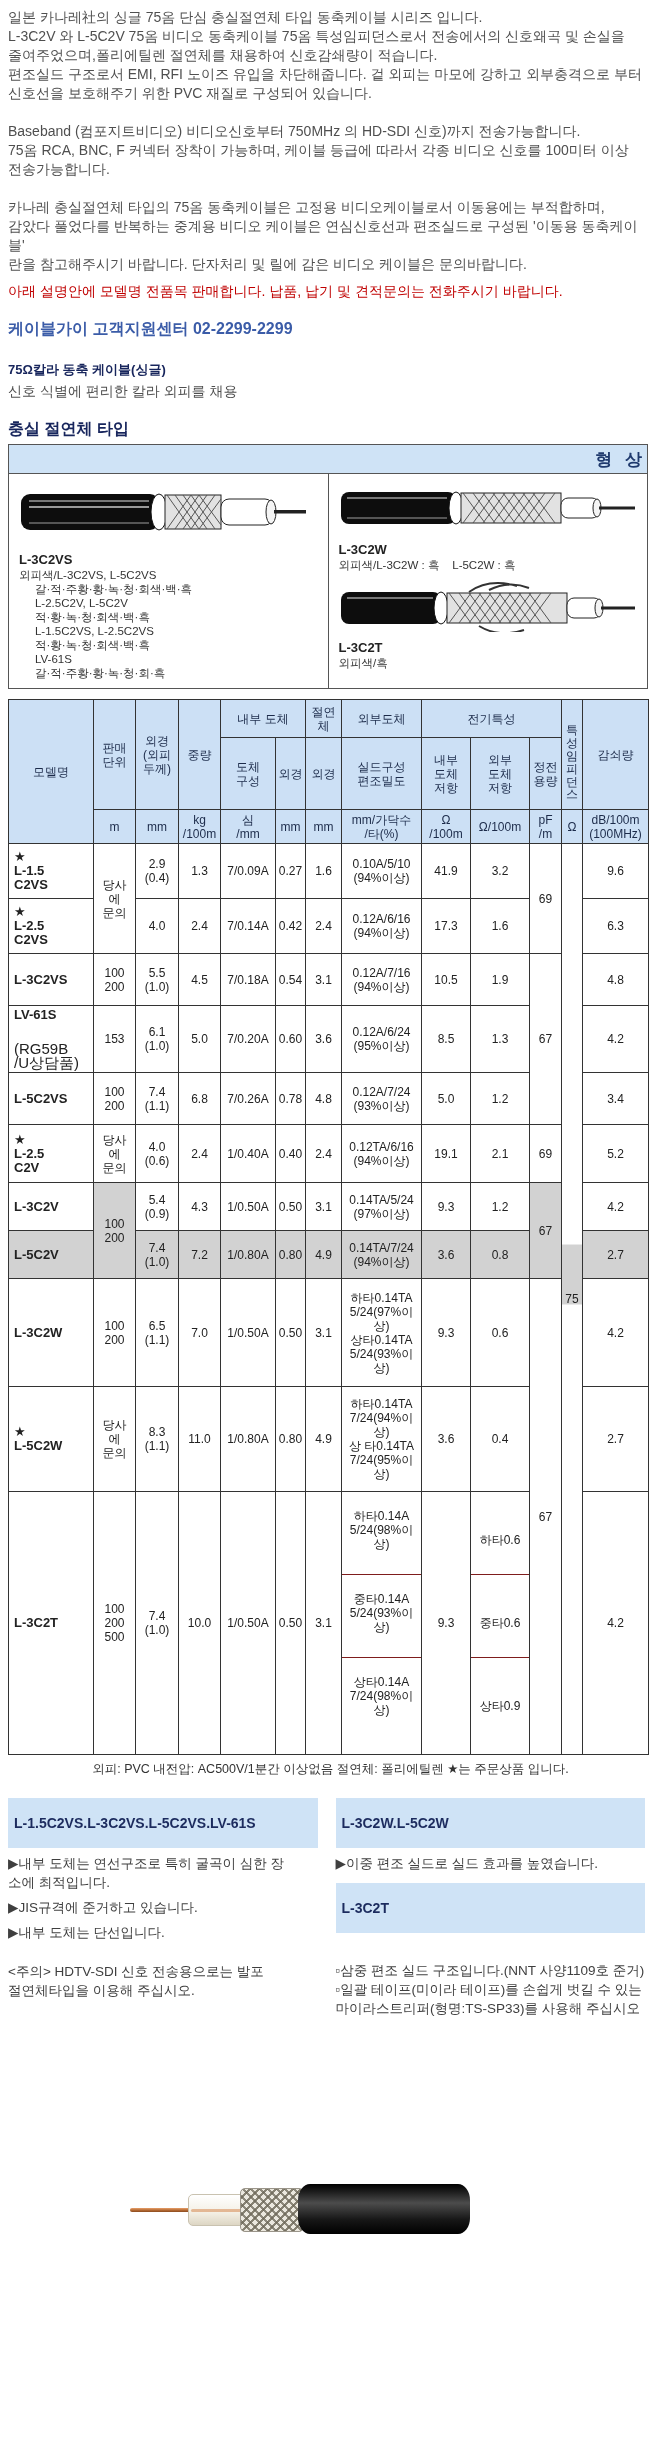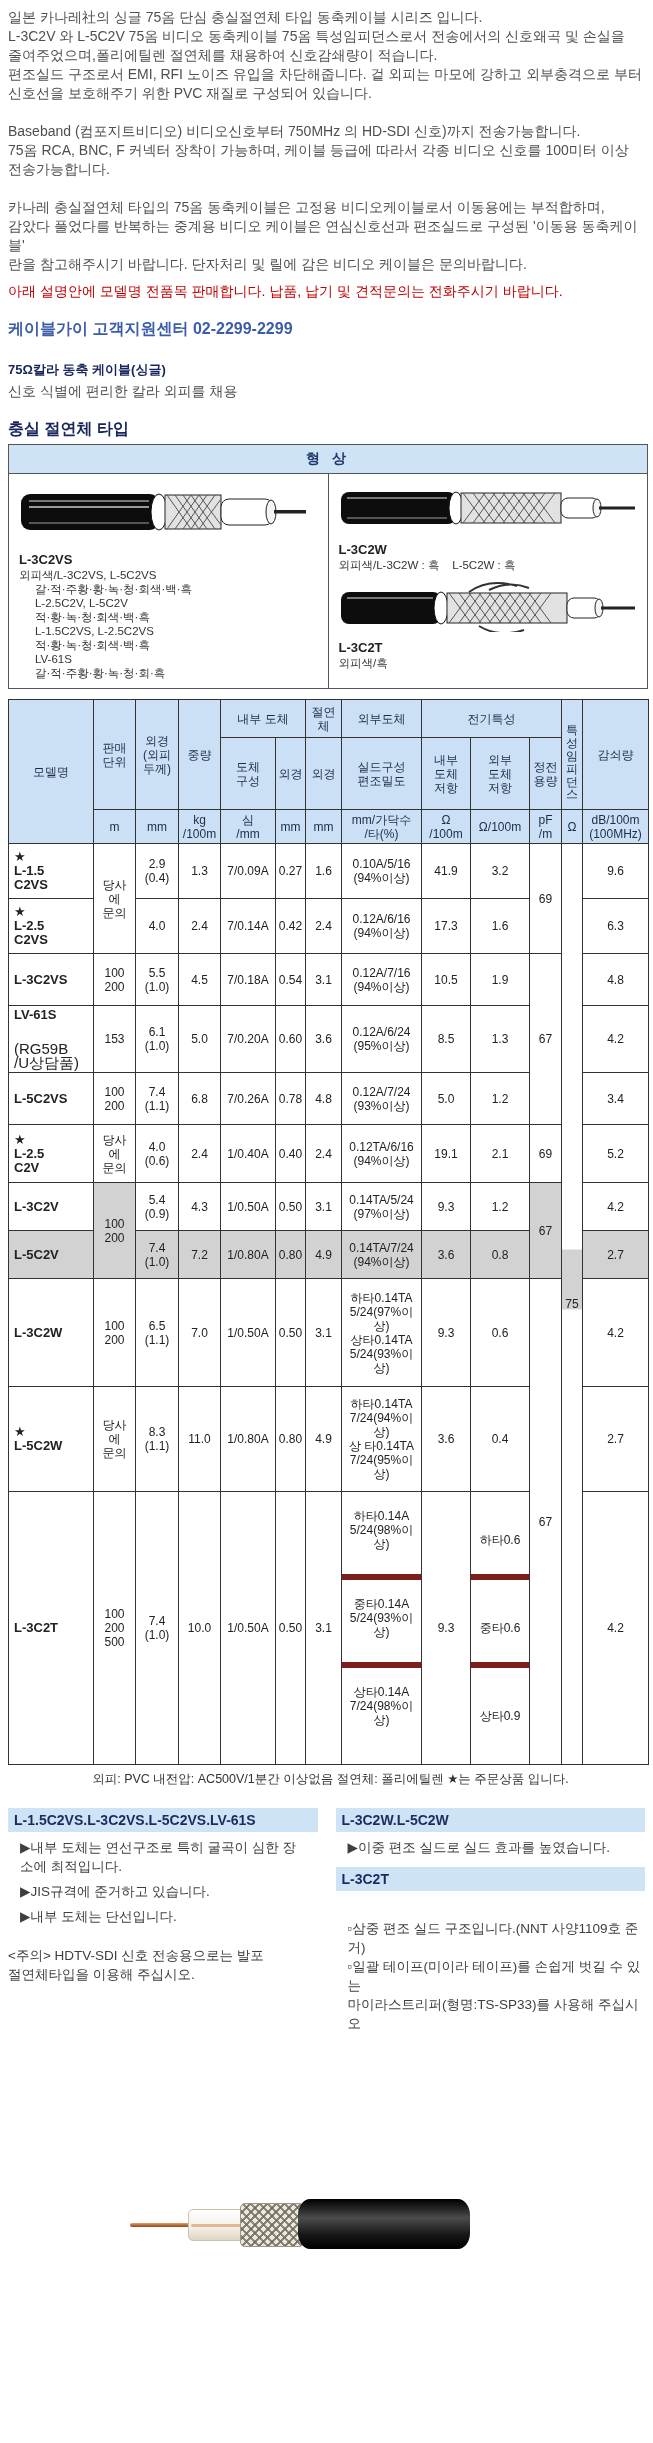--- a/index.html
+++ b/index.html
@@ -12,44 +12,44 @@
   .notice-red{font-size:14px;line-height:19px;color:#c00000;margin-top:8px;}
   .support-blue{font-size:16px;line-height:20px;color:#3b5ca8;font-weight:bold;margin-top:18px;}
   .prod-title{font-size:13px;font-weight:bold;color:#17255c;margin-top:22px;}
   .prod-subtitle{font-size:14px;color:#4f4f4f;margin-top:4px;}
   .type-title{font-size:16px;font-weight:bold;color:#17255c;margin-top:18px;margin-bottom:4px;}
 
   
   table{border-collapse:collapse;}
   .shape-table{width:640px;margin-left:8px;}
   .shape-table td{border:1px solid #555;}
-  .shape-head{background:#cfe3f6;color:#1f3a6e;font-weight:bold;font-size:14px;text-align:center;height:26px;letter-spacing:4px;margin-top:42px;}
+  .shape-head{background:#cfe3f6;color:#1f3a6e;font-weight:bold;font-size:17px;text-align:right;height:26px;letter-spacing:4px;margin-top:42px;}
   .shape-body-left,.shape-body-right{vertical-align:top;background:#fff;padding:8px 4px 8px 10px;width:50%;}
   .cable-caption{font-size:13px;font-weight:bold;color:#222;margin-top:4px;}
   .cable-colors{font-size:11.5px;line-height:14px;color:#333;white-space:pre-line;margin-top:1px;}
 
   
   .spec{width:640px;margin-left:8px;table-layout:fixed;margin-top:10px;}
   .spec td{border:1px solid #333;font-size:12px;line-height:14px;text-align:center;vertical-align:middle;white-space:pre-line;padding:2px 1px;color:#222;}
   .spec .hd td{background:#cce0f5;color:#1c2b4a;}
   .spec td.model{text-align:left;padding-left:5px;font-weight:bold;font-size:13px;}
   .spec td.model .msub{font-weight:normal;font-size:15px;display:block;margin-top:20px;}
   .spec td.vert{writing-mode:vertical-rl;text-orientation:upright;letter-spacing:1px;padding:2px 0;}
   .spec td.hl{background:#d2d2d2;}
   .spec td.impcell{background:linear-gradient(to bottom,#fff 0 44%,#d2d2d2 44% 50.5%,#fff 50.5%);}
   .spec td.sub{padding:0;}
-  .spec td.sub div{padding:3px 1px;border-bottom:6px solid #7f1d1d;}
+  .spec td.sub div{padding:3px 1px;border-bottom:1px solid #7f1d1d;}
   .spec td.sub div:last-child{border-bottom:none;}
   .footnote{font-size:12.5px;color:#333;margin:6px 0 0 8px;text-align:center;}
 
   
   .notes{display:flex;margin:10px 8px 0 8px;gap:18px;}
   .notes-col{width:311px;}
-  .note-bar{background:#cfe3f6;color:#1c2b5e;font-weight:bold;font-size:14px;padding:4px 6px;margin-top:10px;}
-  .note-item{font-size:13.5px;line-height:19px;color:#3f3f3f;margin-top:6px;white-space:pre-line;margin-left:12px;}
+  .note-bar{background:#cfe3f6;color:#1c2b5e;font-weight:bold;font-size:14px;padding:17px 6px;margin-top:10px;}
+  .note-item{font-size:13.5px;line-height:19px;color:#3f3f3f;margin-top:6px;white-space:pre-line;}
   .caution{font-size:13.5px;line-height:19px;color:#3f3f3f;margin-top:20px;white-space:pre-line;}
 
   
   .photo{position:relative;background:#fff;overflow:hidden;}
   .photo1{height:340px;margin-top:24px;}
   .photo2{height:348px;}
   .wire{background:linear-gradient(180deg,#e8a06a,#b56a33 55%,#8a4a1e);border-radius:2px;}
   .diel{background:linear-gradient(180deg,#ffffff,#f3efe4 60%,#ddd6c4);border:1px solid #c9c2b0;border-radius:5px;position:relative;}
   .diel::after{content:"";position:absolute;left:4%;right:4%;top:45%;height:3px;background:rgba(214,137,80,.55);border-radius:2px;}
   .braid{background:
@@ -230,21 +230,21 @@
 C2VS</td>
       <td rowspan="2">당사
 에
 문의</td>
       <td>2.9
 (0.4)</td>
       <td>1.3</td>
       <td>7/0.09A</td>
       <td>0.27</td>
       <td>1.6</td>
-      <td>0.10A/5/16
+      <td>0.10A/5/10
 (94%이상)</td>
       <td>41.9</td>
       <td>3.2</td>
       <td rowspan="2">69</td>
       <td rowspan="11" class="impcell">75</td>
       <td>9.6</td>
     </tr>
     <tr style="height:55px">
       <td class="model">★
 L-2.5

